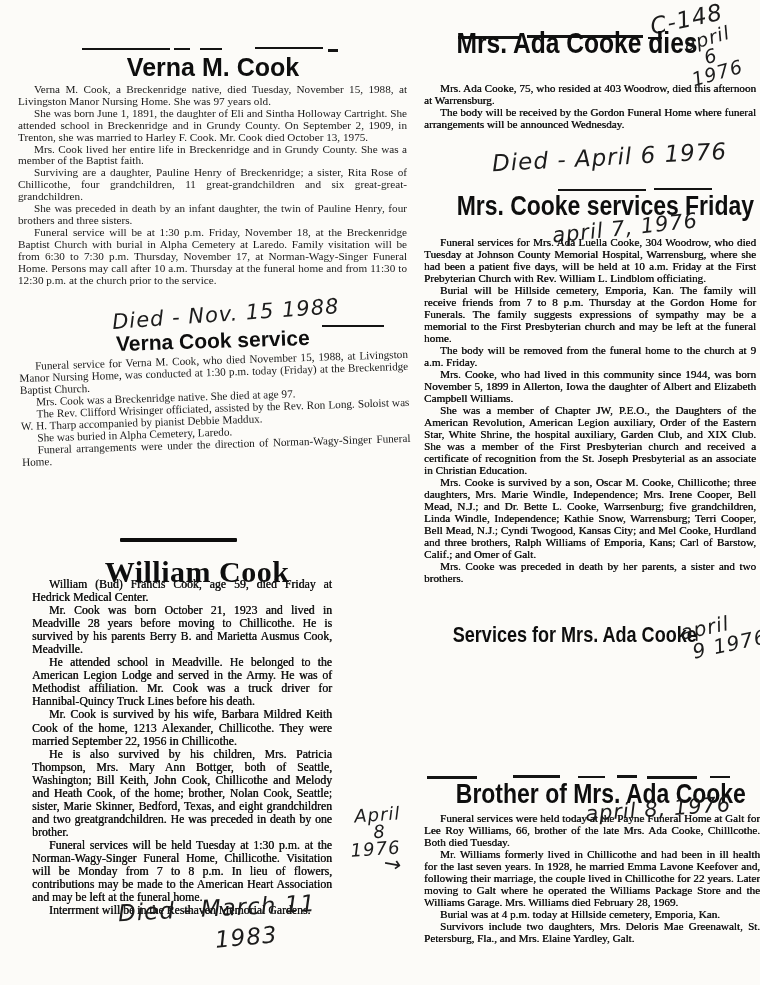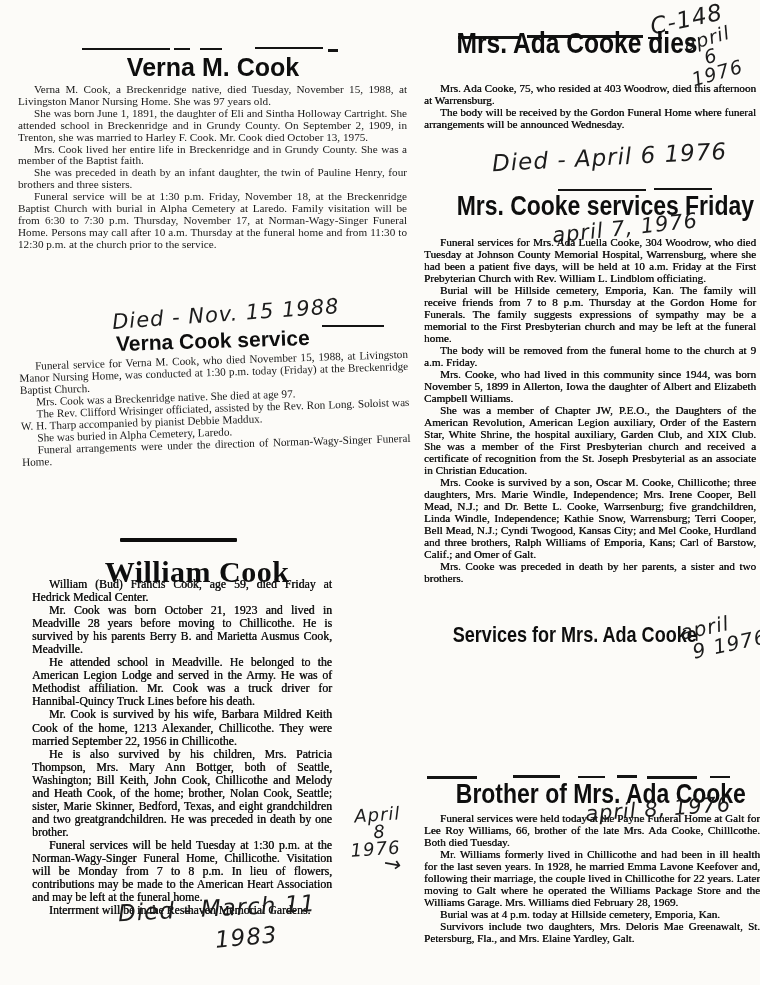--- a/index.html
+++ b/index.html
@@ -36,20 +36,21 @@
   <div class="rule" style="left:200px;top:48px;width:22px;"></div>
   <div class="rule" style="left:255px;top:47px;width:68px;"></div>
   <div class="rule" style="left:328px;top:49px;width:10px;height:3px;"></div>
 
   <h2 class="hl-sans" style="left:18px;top:55px;width:390px;font-size:25px;">Verna M. Cook</h2>
 
   <div class="art lcol" style="left:18px;top:84px;width:389px;">
     <p>Verna M. Cook, a Breckenridge native, died Tuesday, November 15, 1988, at Livingston Manor Nursing Home. She was 97 years old.</p>
     <p>She was born June 1, 1891, the daughter of Eli and Sintha Holloway Cartright. She attended school in Breckenridge and in Grundy County. On September 2, 1909, in Trenton, she was married to Harley F. Cook. Mr. Cook died October 13, 1975.</p>
     <p>Mrs. Cook lived her entire life in Breckenridge and in Grundy County. She was a member of the Baptist faith.</p>
+    <p>Surviving are a daughter, Pauline Henry of Breckenridge; a sister, Rita Rose of Chillicothe, four grandchildren, 11 great-grandchildren and six great-great-grandchildren.</p>
     <p>She was preceded in death by an infant daughter, the twin of Pauline Henry, four brothers and three sisters.</p>
     <p>Funeral service will be at 1:30 p.m. Friday, November 18, at the Breckenridge Baptist Church with burial in Alpha Cemetery at Laredo. Family visitation will be from 6:30 to 7:30 p.m. Thursday, November 17, at Norman-Wagy-Singer Funeral Home. Persons may call after 10 a.m. Thursday at the funeral home and from 11:30 to 12:30 p.m. at the church prior to the service.</p>
   </div>
 
   <div class="hw" style="left:112px;top:304px;font-size:21px;transform:rotate(-4deg);">Died - Nov. 15 1988</div>
 
   <div class="rule" style="left:322px;top:325px;width:62px;"></div>
 
   <div style="position:absolute;left:18px;top:330px;width:389px;transform:rotate(-1.8deg);transform-origin:50% 0;">
     <h2 class="hl-sans" style="position:static;font-size:21px;">Verna Cook service</h2>

